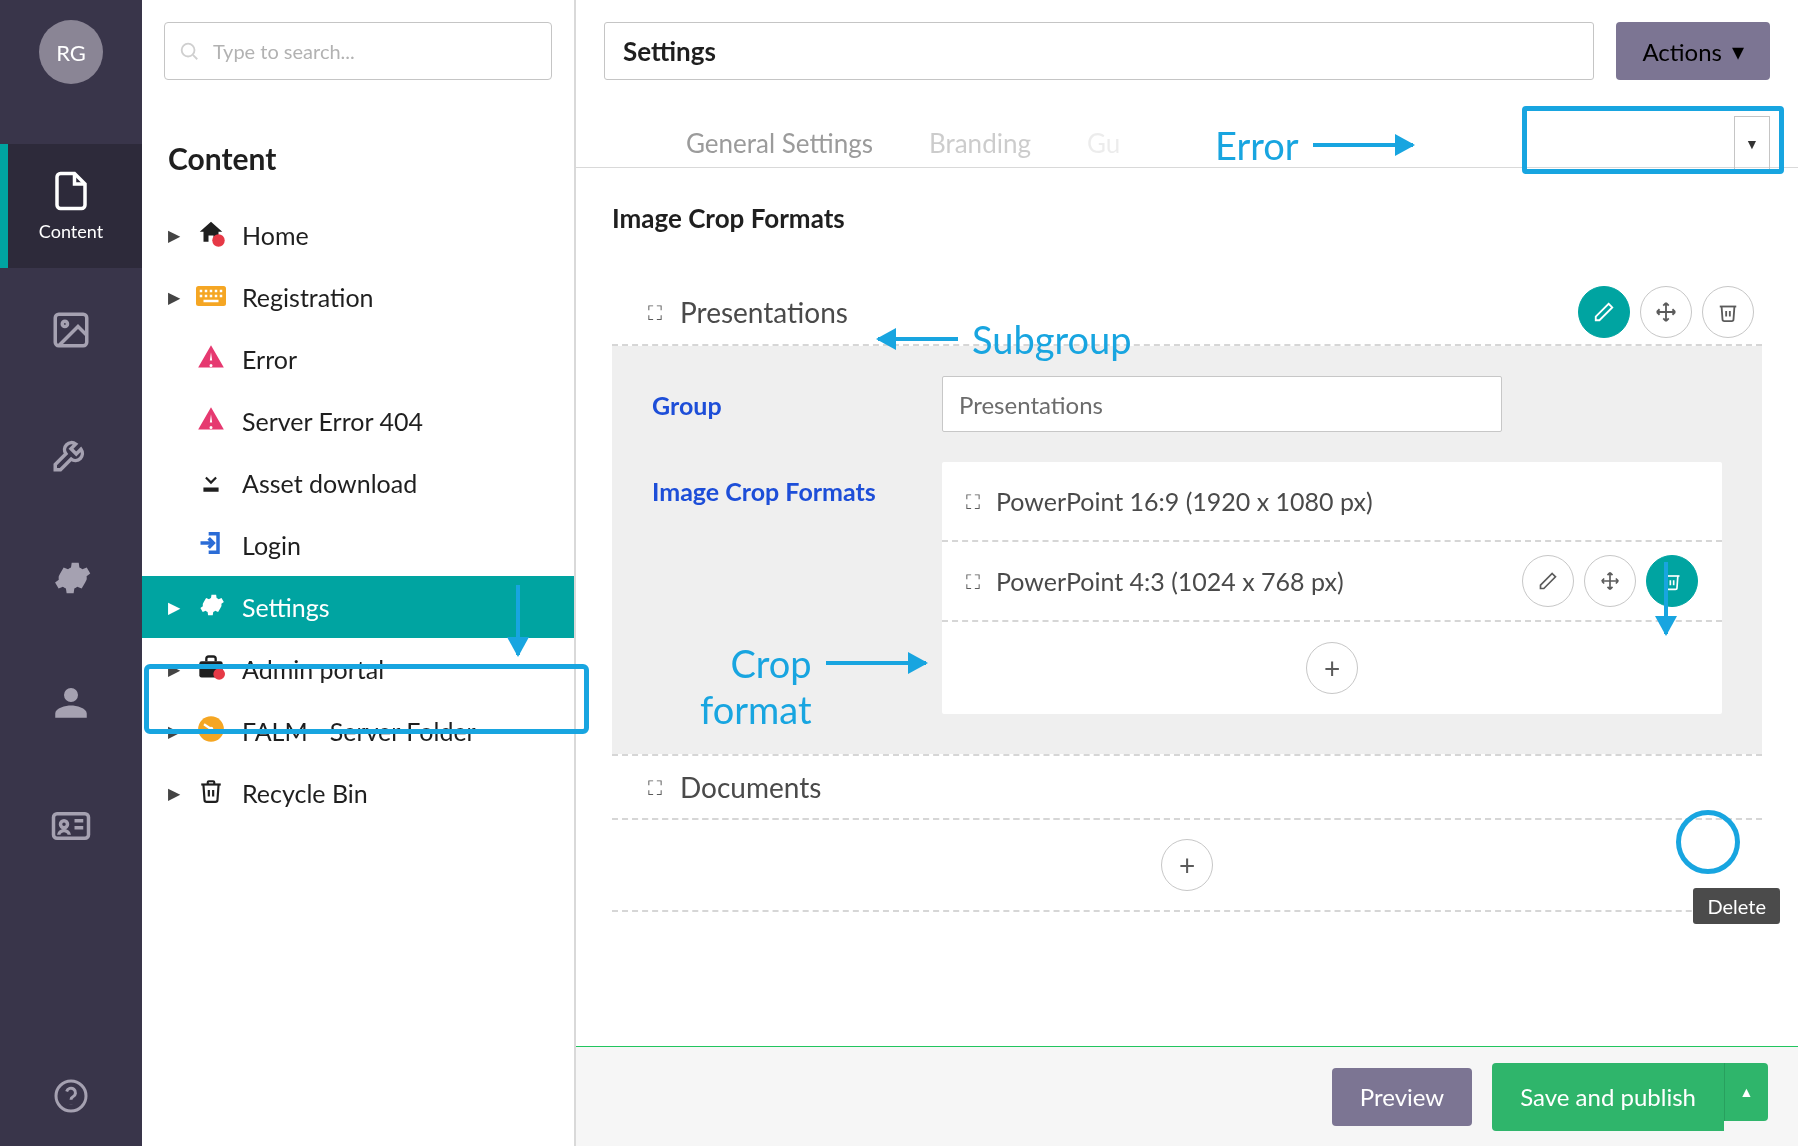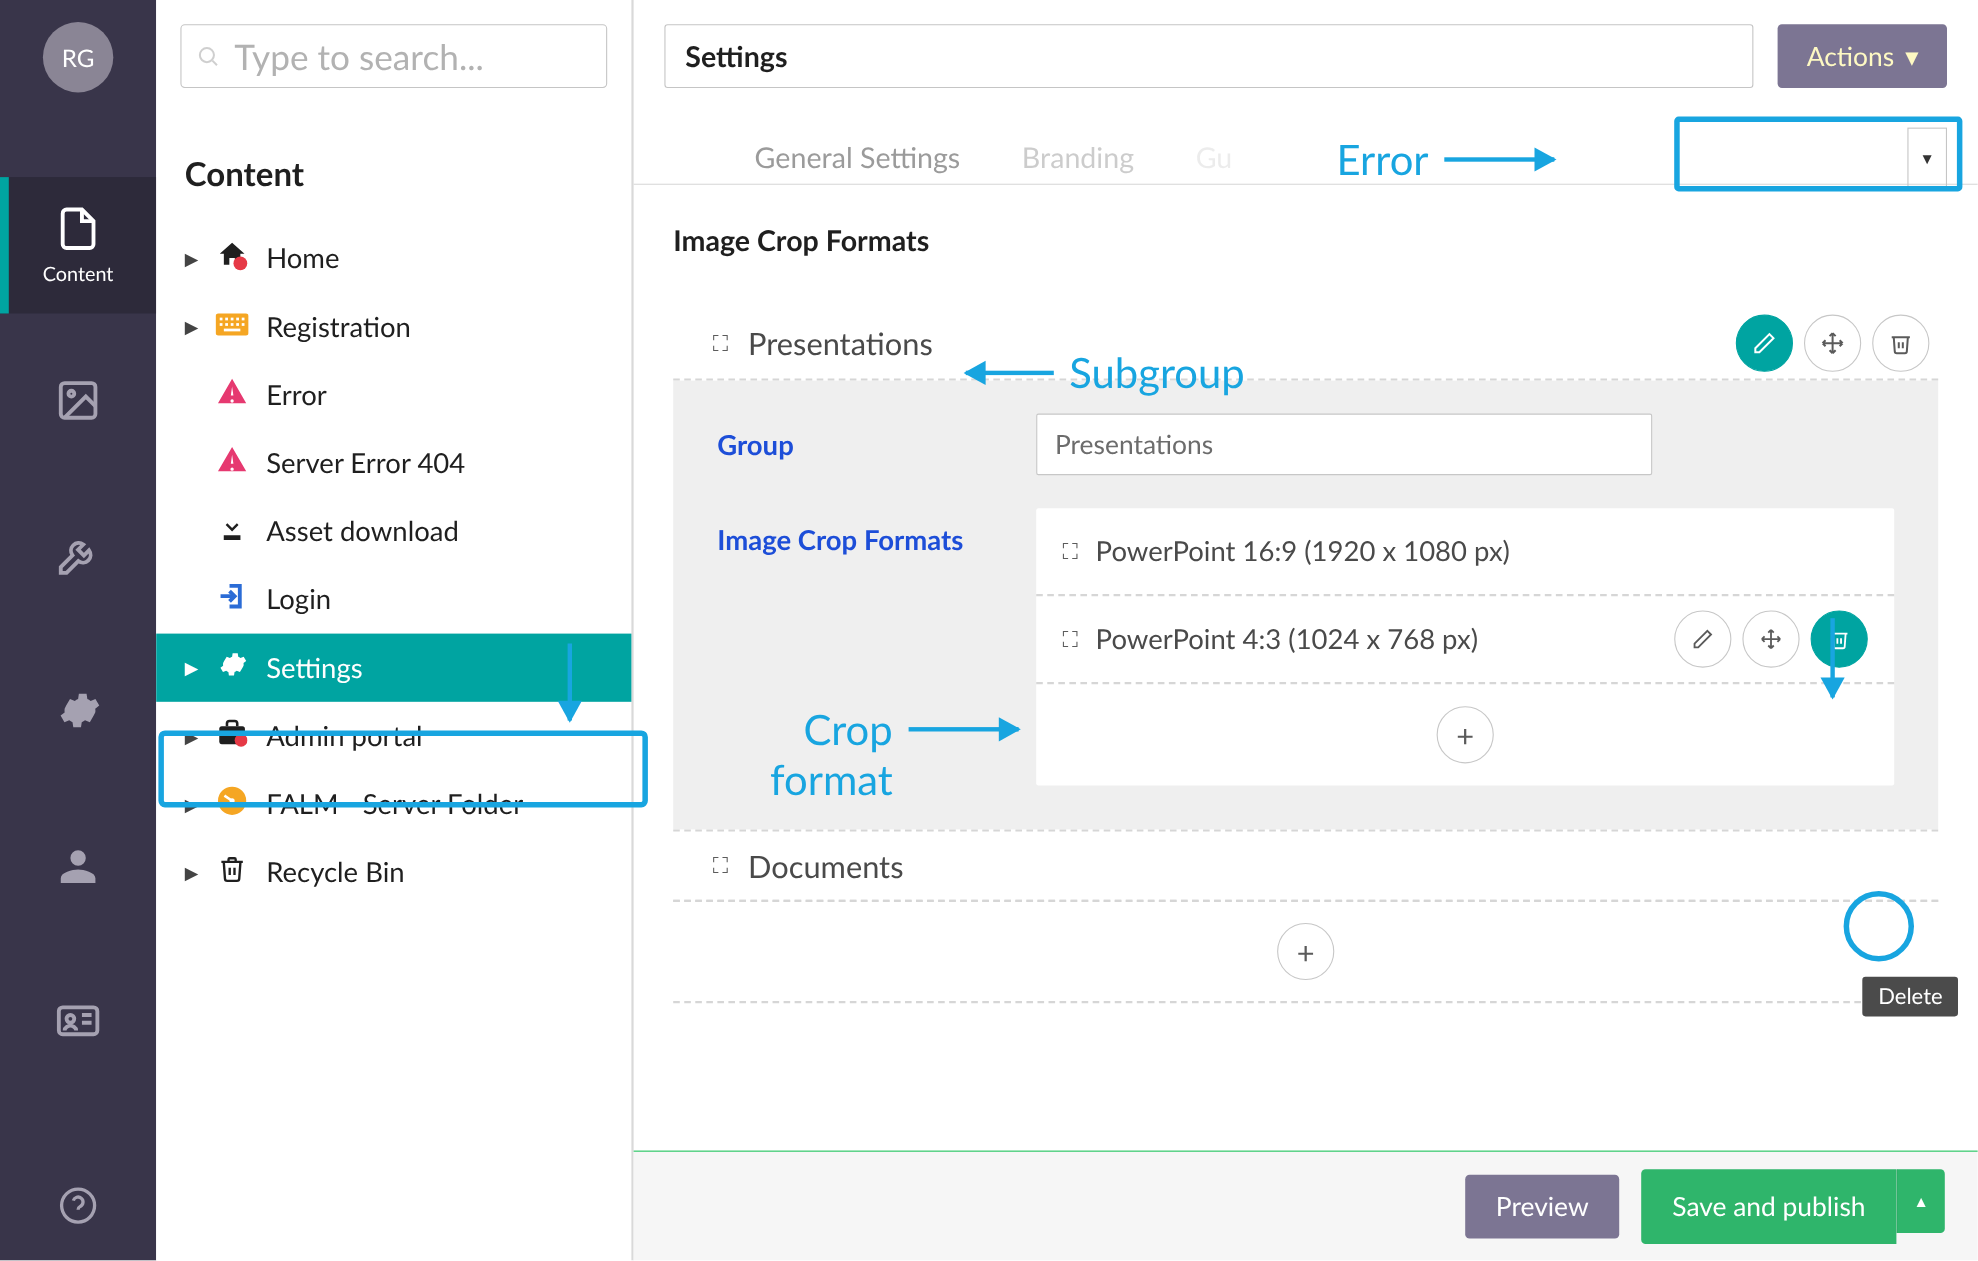--- a/index.html
+++ b/index.html
@@ -2,21 +2,21 @@
 <html><head>
 <meta charset="utf-8">
 <style>
   * { box-sizing: border-box; margin: 0; padding: 0; font-family: -apple-system, "Segoe UI", Lato, Helvetica, Arial, sans-serif; }
   body { width: 1798px; height: 1146px; background: #fff; position: relative; overflow: hidden; }
 
   
   .rail {
     position: absolute; left: 0; top: 0; width: 142px; height: 100%;
     background: #39354a; display: flex; flex-direction: column; align-items: center;
-    padding-top: 20px; gap: 17px;
+    padding-top: 20px; gap: 0;
   }
   .rail-avatar {
     width: 64px; height: 64px; border-radius: 50%; background: #8a8595;
     color: #fff; font-size: 22px; display: flex; align-items: center; justify-content: center;
     margin-bottom: 60px;
   }
   .rail-item {
     width: 142px; height: 124px; display: flex; flex-direction: column; align-items: center;
     justify-content: center; color: #a5a1b1; cursor: pointer; position: relative;
   }
@@ -27,21 +27,21 @@
   .rail-spacer { flex: 1; }
 
   
   .tree {
     position: absolute; left: 142px; top: 0; width: 434px; height: 100%;
     background: #fff; border-right: 2px solid #d9d9d9; padding: 22px 0 0 0;
   }
   .search-wrap { padding: 0 22px; }
   .search {
     width: 100%; height: 58px; border: 1px solid #c5c5c5; border-radius: 4px;
-    padding: 0 18px 0 48px; font-size: 32px; color: #333; background: #fff;
+    padding: 0 18px 0 48px; font-size: 20px; color: #333; background: #fff;
   }
   .search::placeholder { color: #b2b2b2; }
   .search-wrap { position: relative; }
   .search-wrap .mag { position: absolute; left: 36px; top: 18px; color: #cfcfcf; }
 
   .tree h2 { font-size: 30px; font-weight: 700; color: #1f1f1f; padding: 60px 0 28px 26px; }
   .tree-item {
     display: flex; align-items: center; height: 62px; padding-left: 26px; gap: 14px;
     font-size: 25px; color: #1f1f1f; cursor: pointer; width: 100%;
   }
@@ -65,21 +65,21 @@
   }
   .topbar {
     height: 168px; border-bottom: 1px solid #d9d9d9; padding: 22px 28px 0 28px; position: relative;
   }
   .topbar-row1 { display: flex; gap: 22px; align-items: flex-start; }
   .title-input {
     flex: 1; height: 58px; border: 1px solid #c5c5c5; border-radius: 3px;
     padding: 0 18px; font-size: 26px; font-weight: 700; color: #1f1f1f; background: #fff;
   }
   .actions-btn {
-    height: 58px; padding: 0 26px; background: #7c7593; color: #fef9c3; border: none;
+    height: 58px; padding: 0 26px; background: #7c7593; color: #000000; border: none;
     border-radius: 4px; font-size: 24px; display: flex; align-items: center; gap: 10px; cursor: pointer;
   }
   .tabs-row { display: flex; gap: 56px; margin-top: 36px; padding-left: 82px; font-size: 26px; color: #9b9b9b; align-items: center; }
   .tabs-row .tab { cursor: pointer; }
   .tabs-more {
     margin-left: auto; display: flex; align-items: center;
   }
   .tab-dropdown {
     height: 54px; border: 1px solid #c5c5c5; background: #f8f8f8;
     padding: 0 20px; font-size: 24px; color: #1f1f1f; display: flex; align-items: center; border-right: none;

